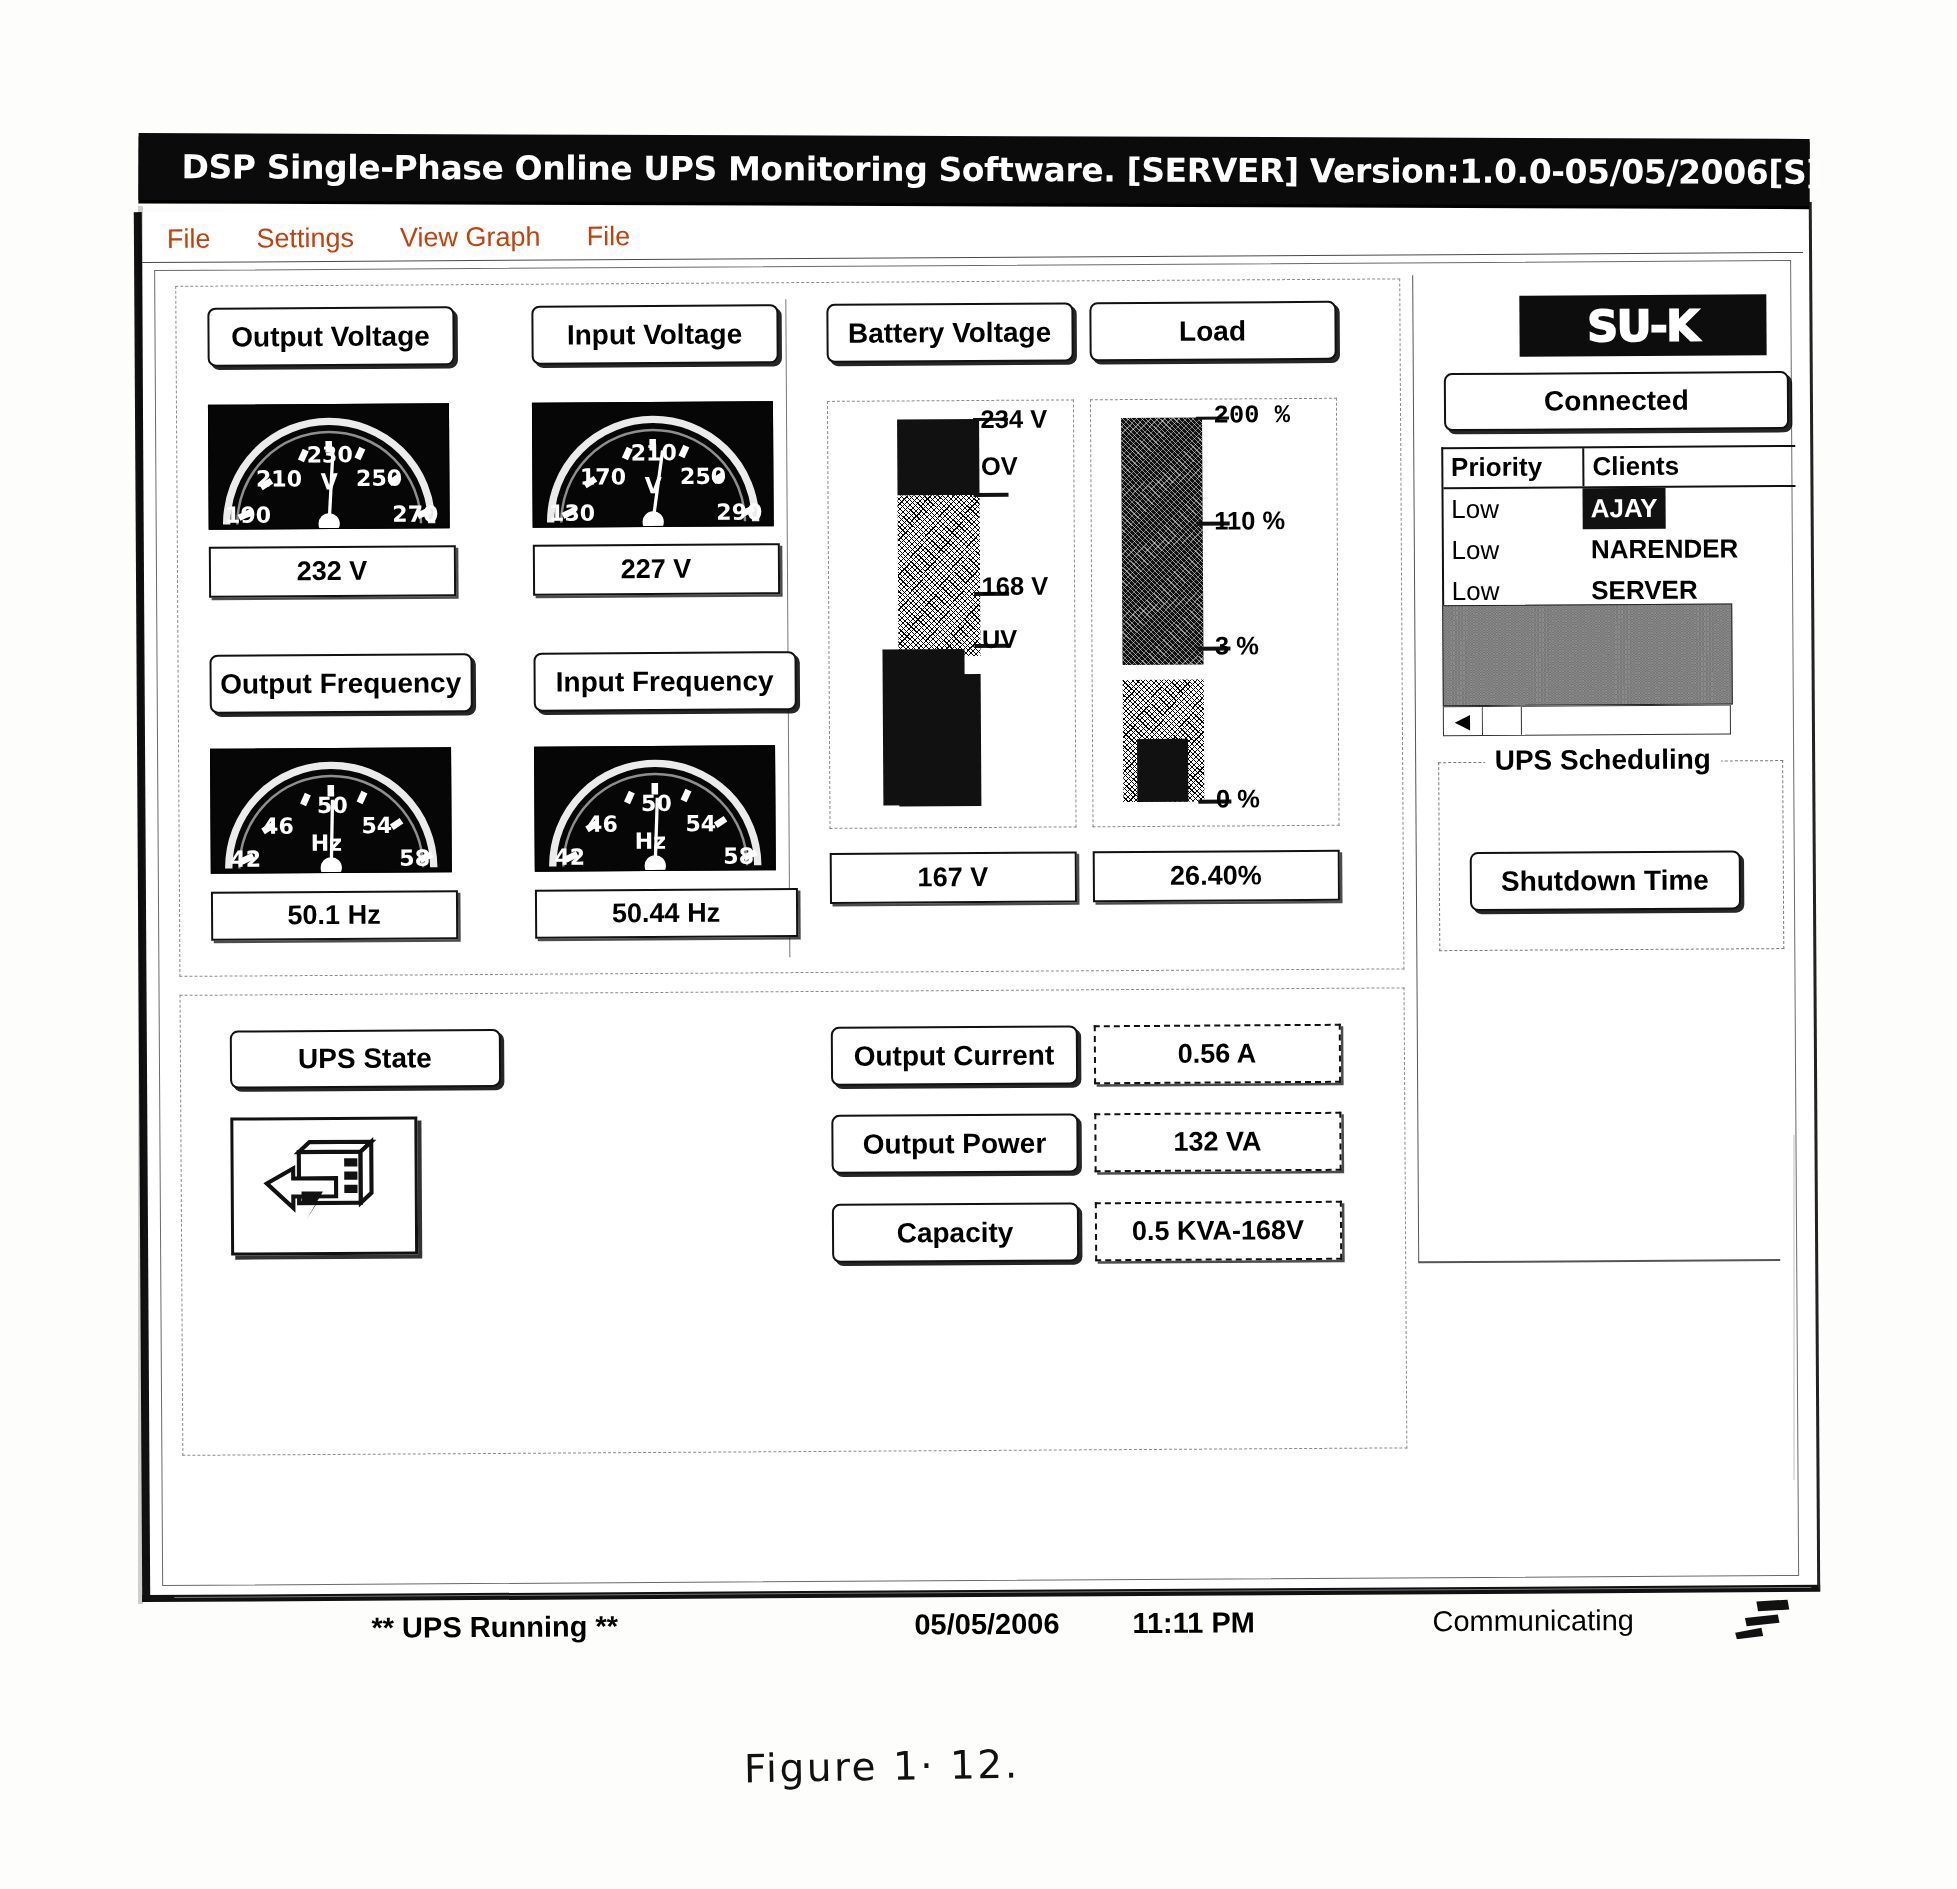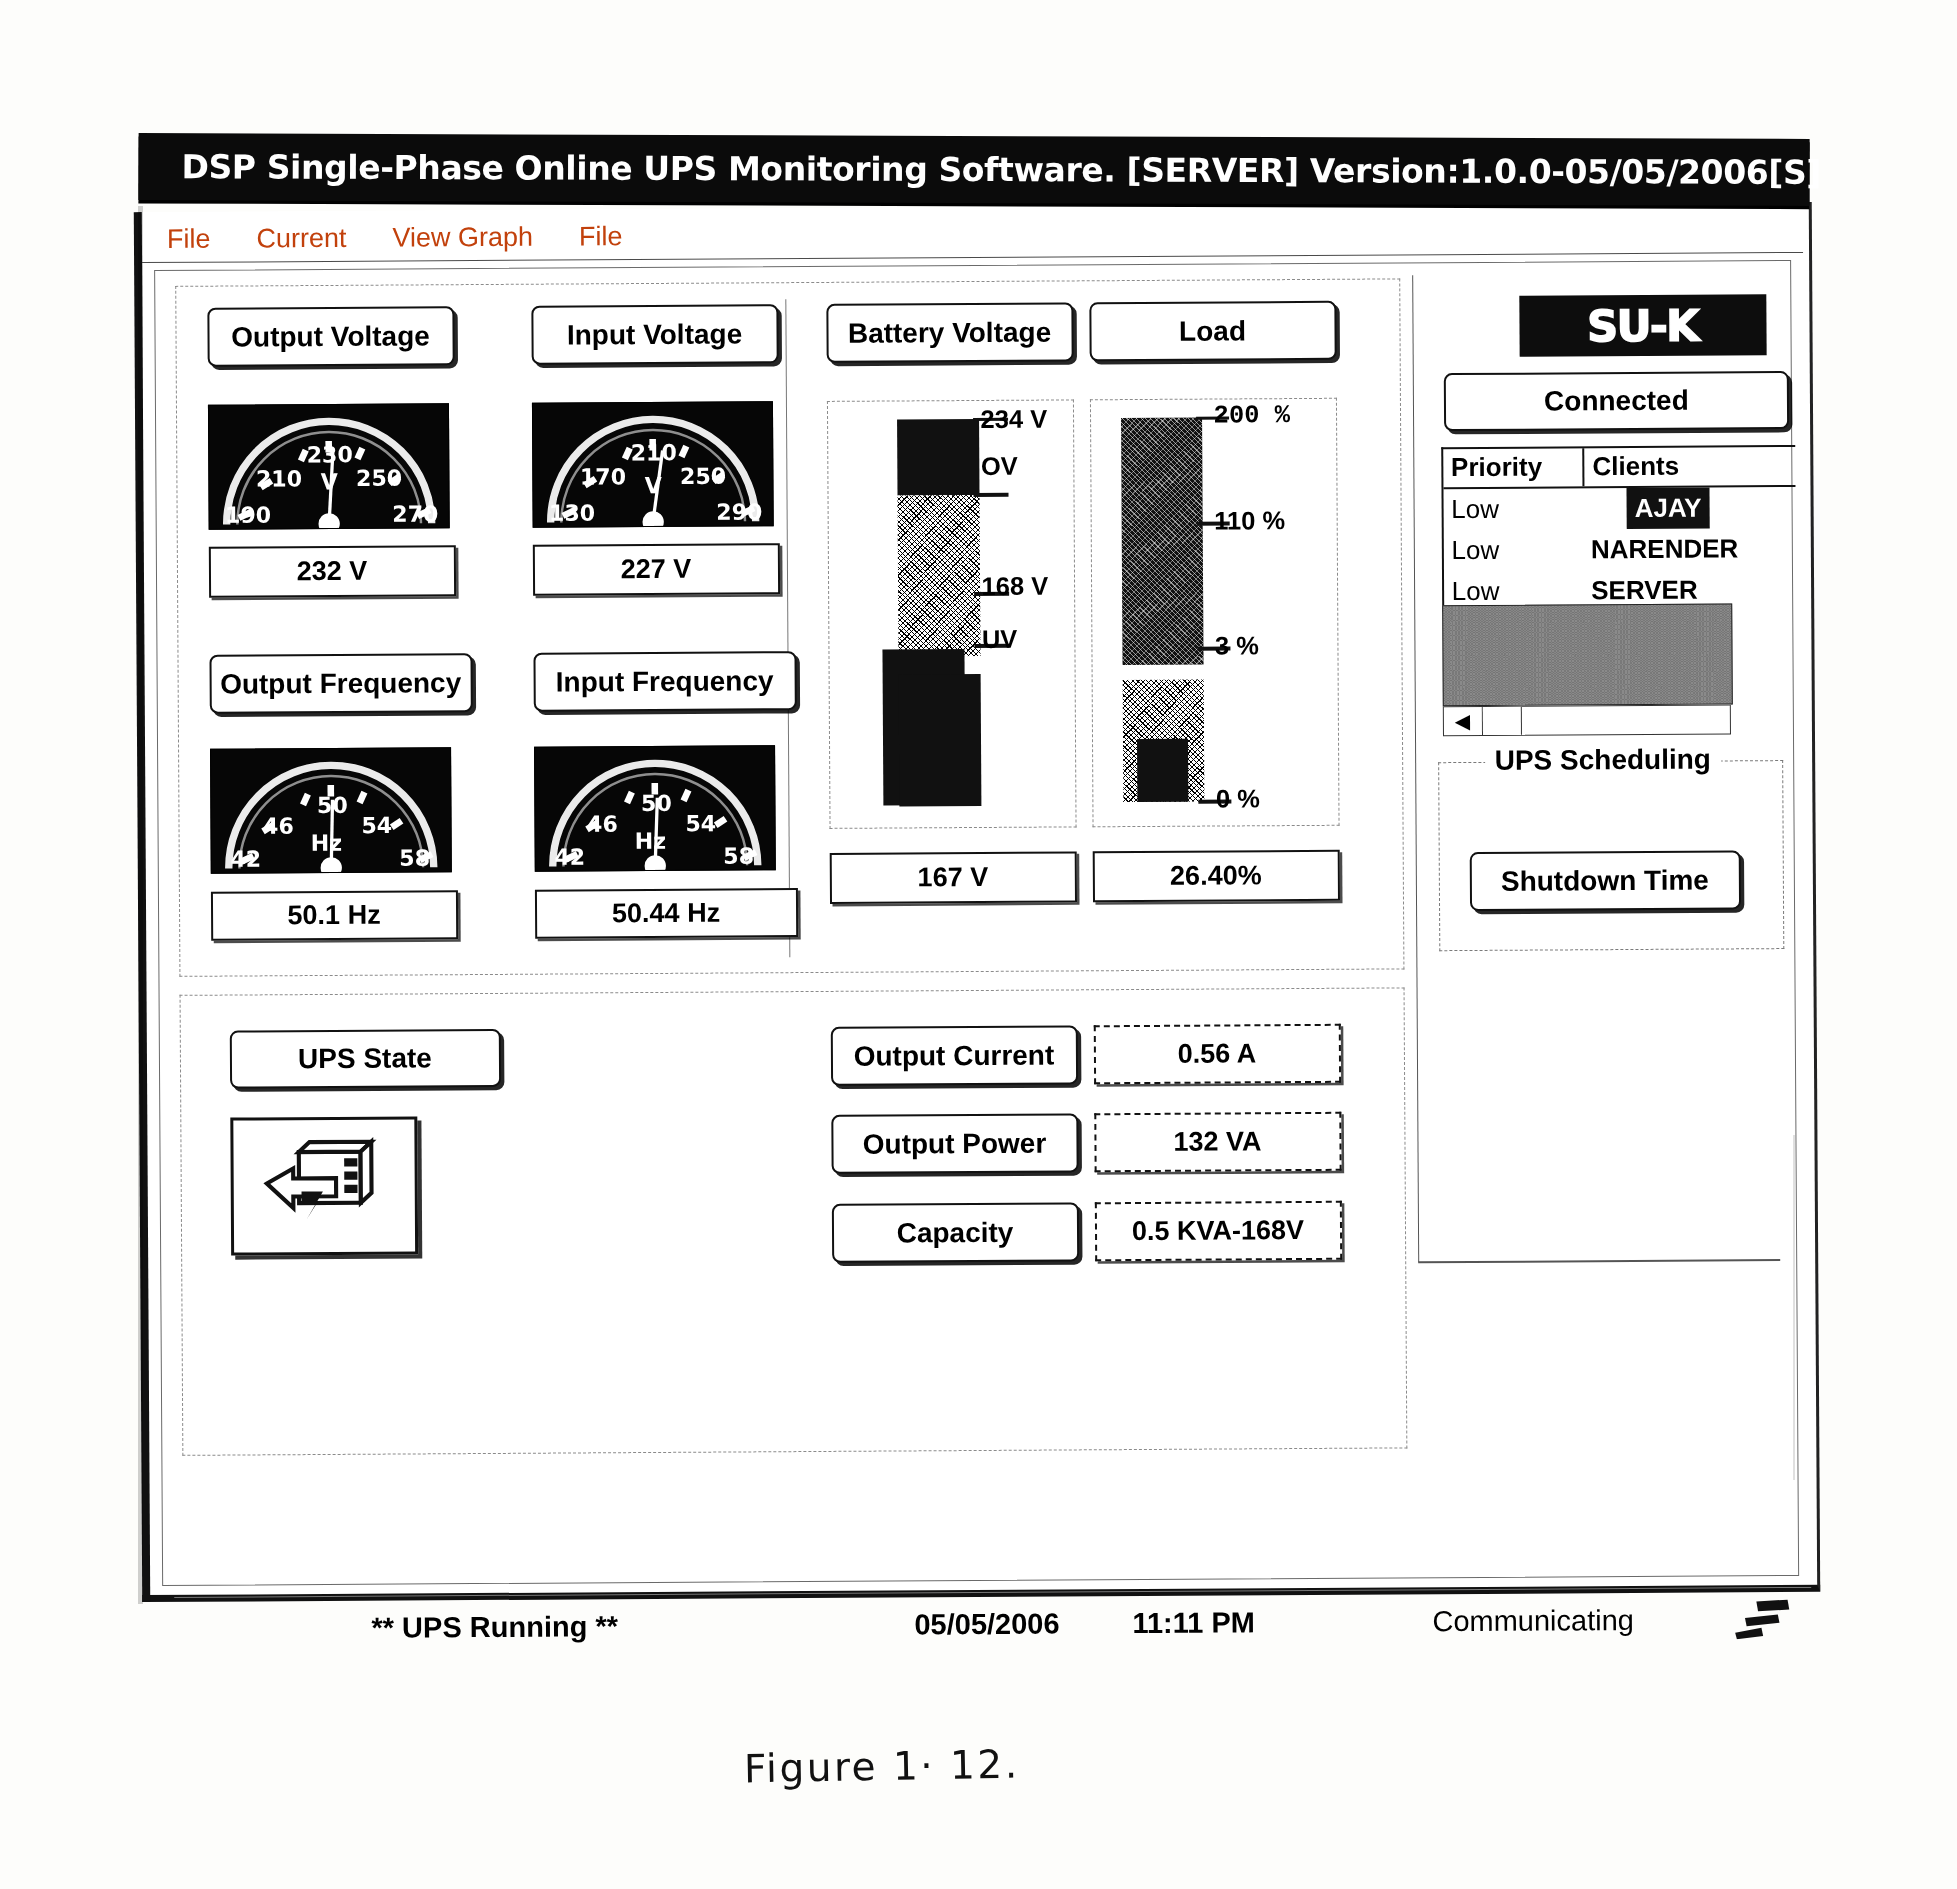--- a/index.html
+++ b/index.html
@@ -143,21 +143,21 @@
     position:absolute;left:18px;top:169px;width:354px;
     border-left:2.5px solid #111;border-top:2.5px solid #111;
     box-sizing:border-box;font-size:26px;
   }
   #clients-table .hdr{display:flex;border-bottom:2.5px solid #111;}
   #clients-table .hdr div{font-weight:bold;padding:3.3px 8.2px;}
   #clients-table .hdr .c1{width:123px;border-right:2.5px solid #111;}
   #clients-table .row{display:flex;}
   #clients-table .row .c1{width:123px;padding:5px 8.2px;}
   #clients-table .row .c2{padding:5px 8.2px;font-weight:bold;}
-  #clients-table .row.sel .c2{background:#111;color:#fff;margin-left:44px;}
+  #clients-table .row.sel .c2{background:#111;color:#fff;}
   #client-noise{
     position:absolute;left:18px;top:327px;width:288px;height:99px;
     border:1.6px solid #222;
   }
   #hscroll{
     position:absolute;left:18px;top:428px;width:288px;height:30px;
     border:1.6px solid #333;display:flex;background:#fff;box-sizing:border-box;
   }
   #hscroll .arrow{
     width:38px;border-right:1.6px solid #333;display:flex;align-items:center;justify-content:center;
@@ -222,21 +222,21 @@
 <div id="page">
 
   <div id="app-window">
 
     <div id="title-bar">
       <div class="t">DSP Single-Phase Online UPS Monitoring Software. [SERVER] Version:1.0.0-05/05/2006[S]</div>
     </div>
 
     <div id="menu-bar">
       <div class="mi">File</div>
-      <div class="mi">Current</div>
+      <div class="mi">Settings</div>
       <div class="mi">View Graph</div>
       <div class="mi">File</div>
     </div>
 
     <div id="client">
 
       <div id="panel-div"></div>
       <div id="panel-div2"></div>
 
       <div id="meters-group">

